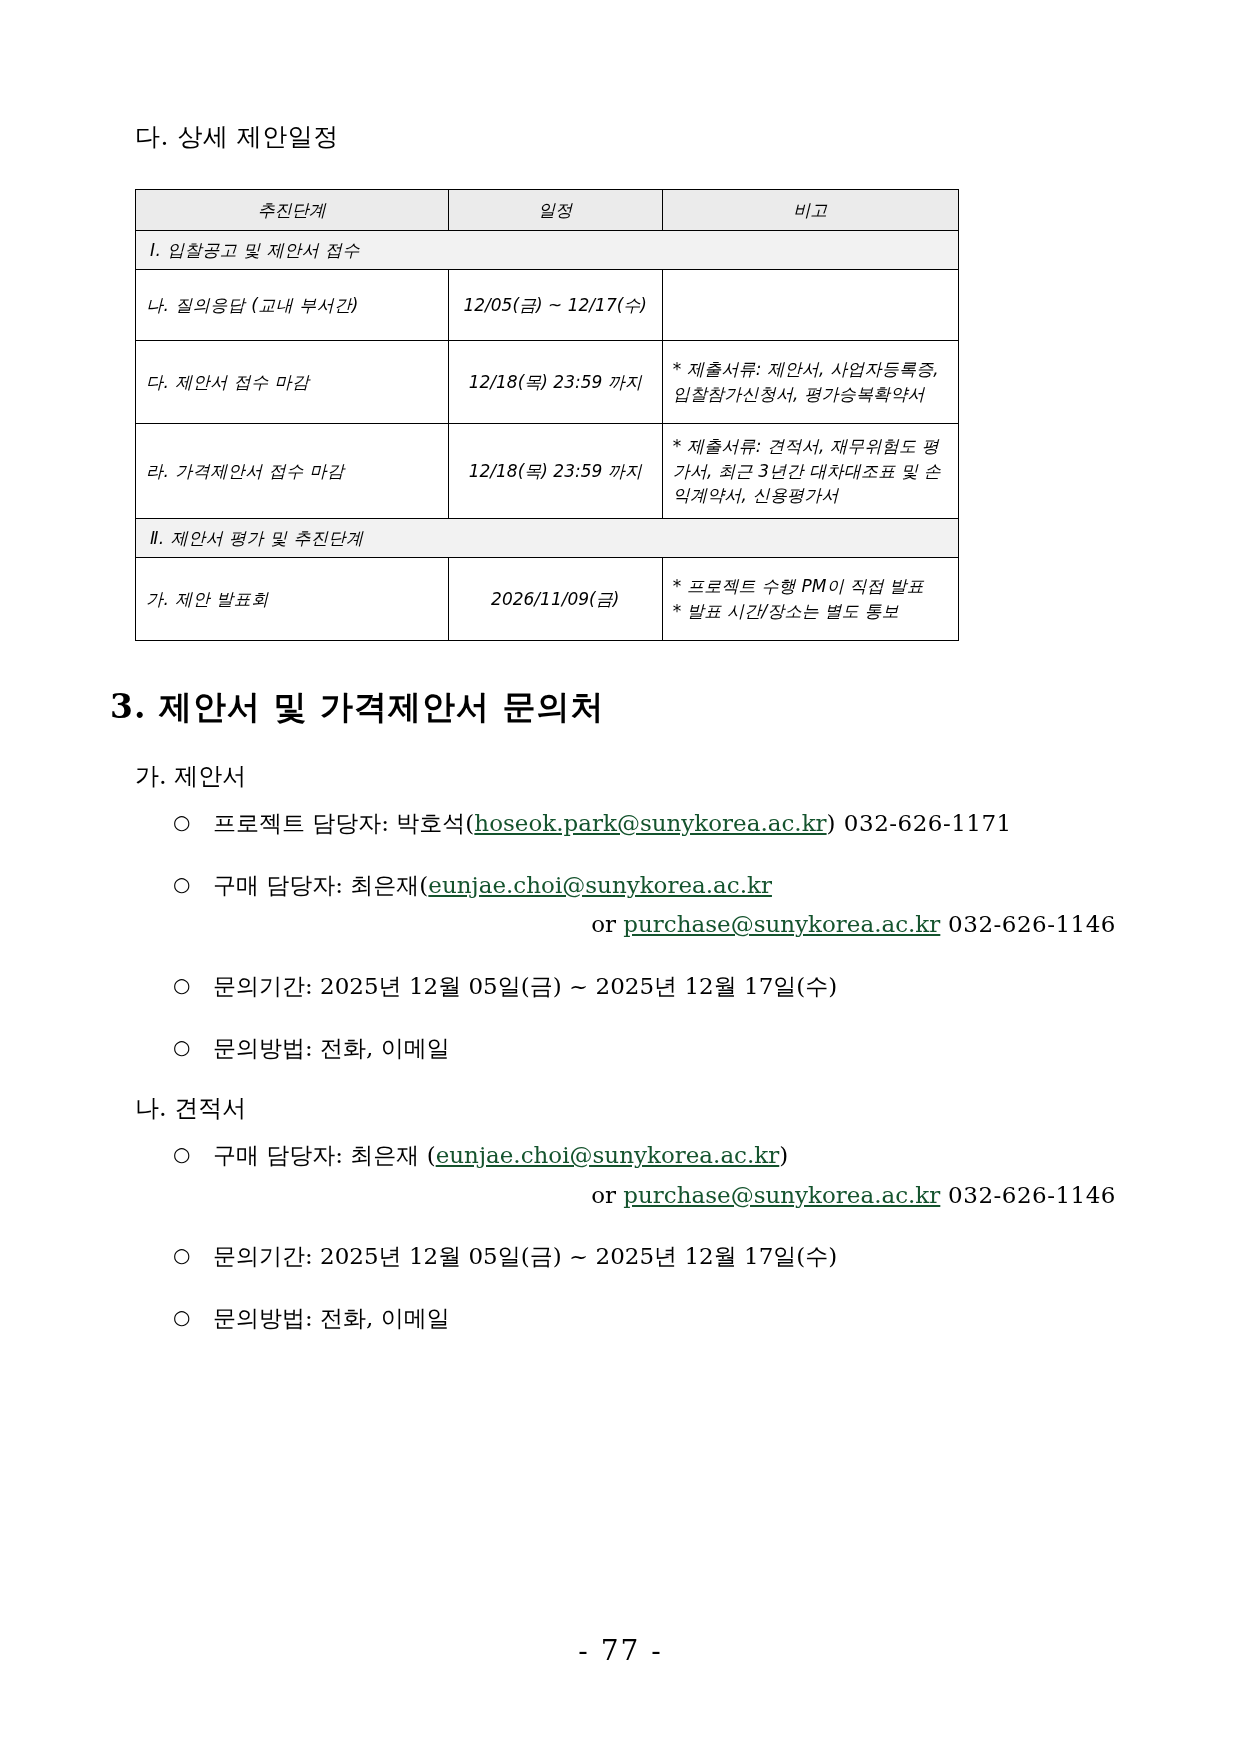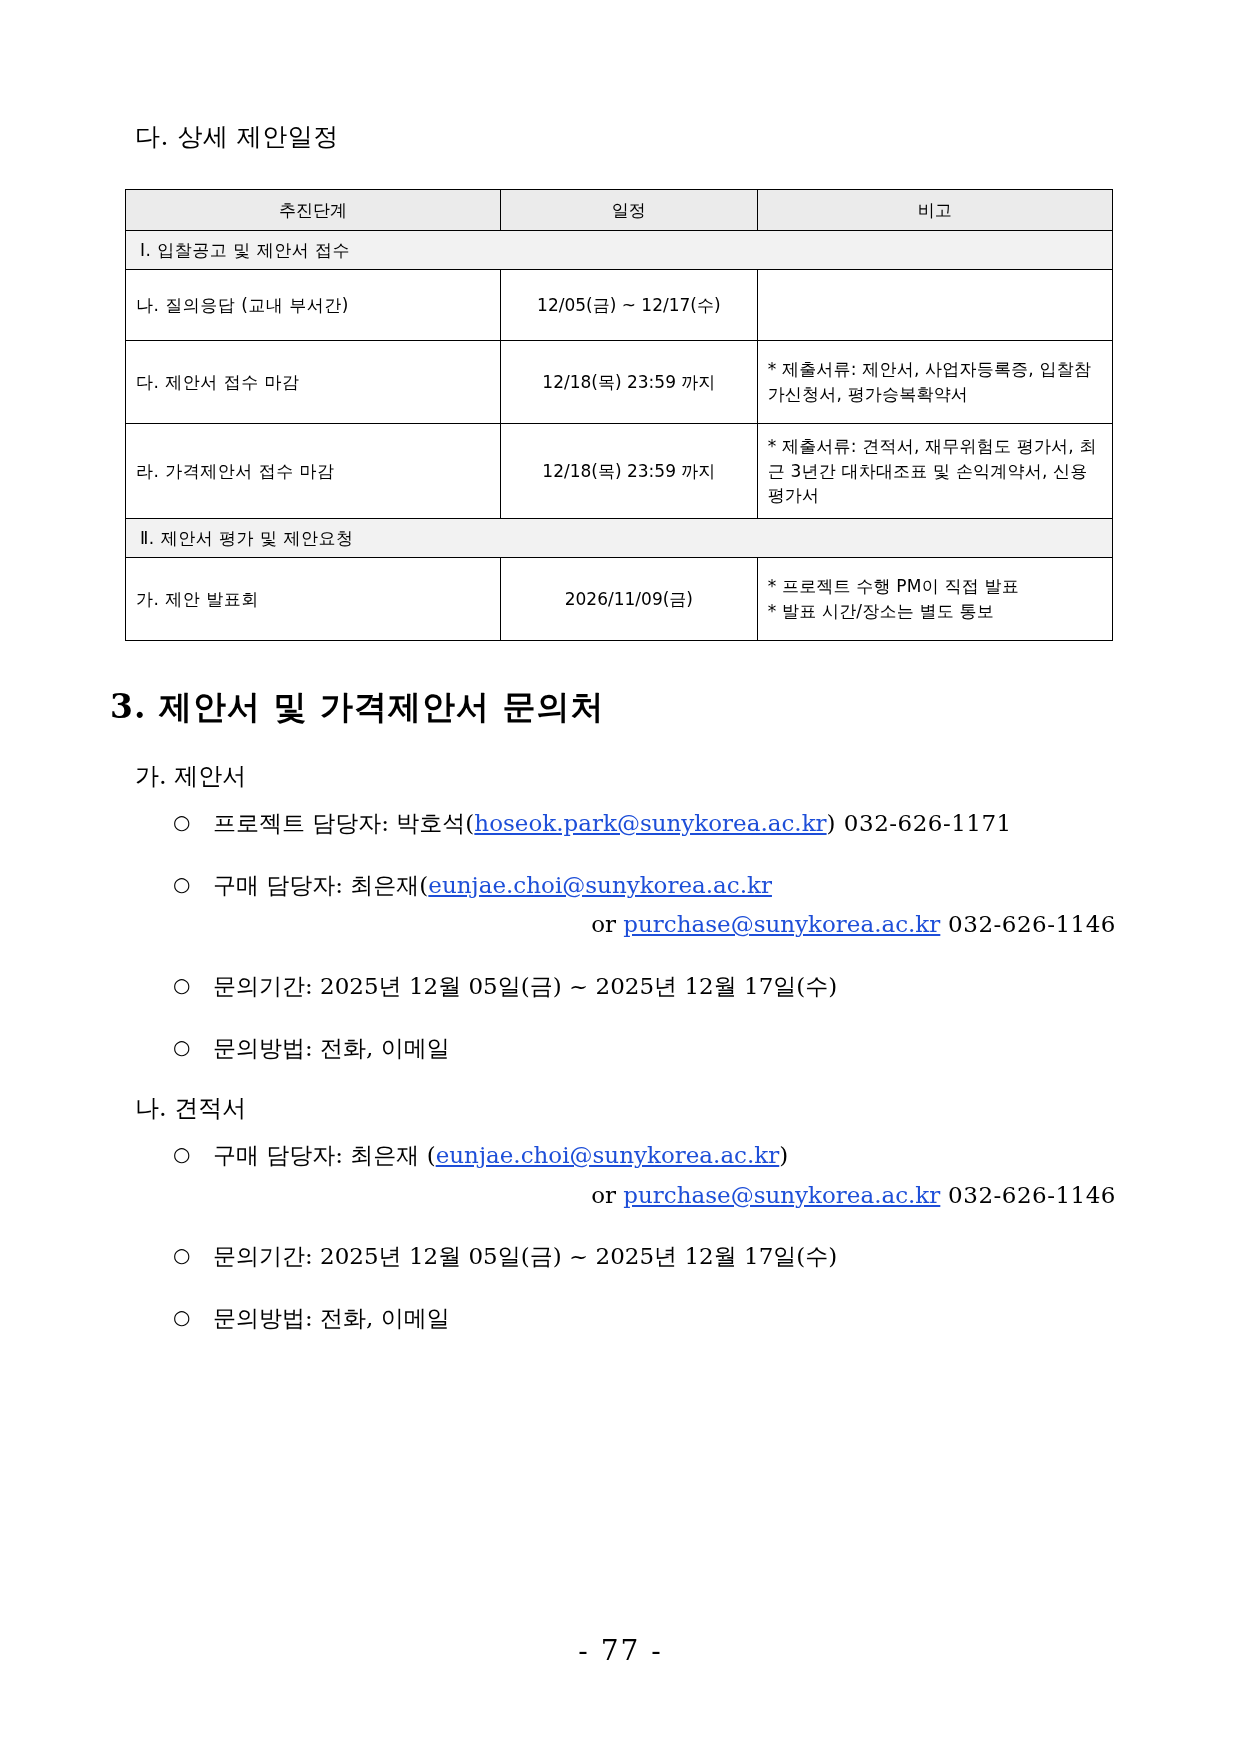--- a/index.html
+++ b/index.html
@@ -38,23 +38,25 @@
   }
   .sub-head {
     font-family: "DejaVu Serif", serif;
     font-size: 24px;
     margin: 26px 0 14px 10px;
   }
 
   
   table.schedule {
     border-collapse: collapse;
-    width: 988px;
+    width: 824px;
+    margin-left: 10px;
     table-layout: fixed;
     font-family: "DejaVu Sans", sans-serif;
+    font-style: italic;
   }
   table.schedule td, table.schedule th {
     border: 1px solid #000000;
     font-size: 17px;
     font-weight: normal;
     padding: 4px 10px;
     vertical-align: middle;
     line-height: 1.45;
   }
   table.schedule thead th {
@@ -108,21 +110,21 @@
     top: 1px;
     font-size: 20px;
   }
   .cont-line {
     display: block;
     padding-left: 32px;
     margin-top: 4px;
     text-align: right;
   }
   a.mail {
-    color: #1d4ed8;
+    color: #14532d;
     text-decoration: underline;
   }
   .mono-num { letter-spacing: 0.5px; }
 
   .footer {
     position: absolute;
     left: 0;
     right: 0;
     bottom: 88px;
     text-align: center;
@@ -164,21 +166,21 @@
         <td class="stage med">다. 제안서 접수 마감</td>
         <td class="date med">12/18(목) 23:59 까지</td>
         <td class="note med">* 제출서류: 제안서, 사업자등록증, 입찰참가신청서, 평가승복확약서</td>
       </tr>
       <tr>
         <td class="stage tall">라. 가격제안서 접수 마감</td>
         <td class="date tall">12/18(목) 23:59 까지</td>
         <td class="note tall">* 제출서류: 견적서, 재무위험도 평가서, 최근 3년간 대차대조표 및 손익계약서, 신용평가서</td>
       </tr>
       <tr class="group">
-        <td colspan="3">Ⅱ. 제안서 평가 및 제안요청</td>
+        <td colspan="3">Ⅱ. 제안서 평가 및 추진단계</td>
       </tr>
       <tr>
         <td class="stage med">가. 제안 발표회</td>
         <td class="date med">2026/11/09(금)</td>
         <td class="note med" style="white-space:pre-line;">* 프로젝트 수행 PM이 직접 발표
 * 발표 시간/장소는 별도 통보</td>
       </tr>
     </tbody>
   </table>
 

